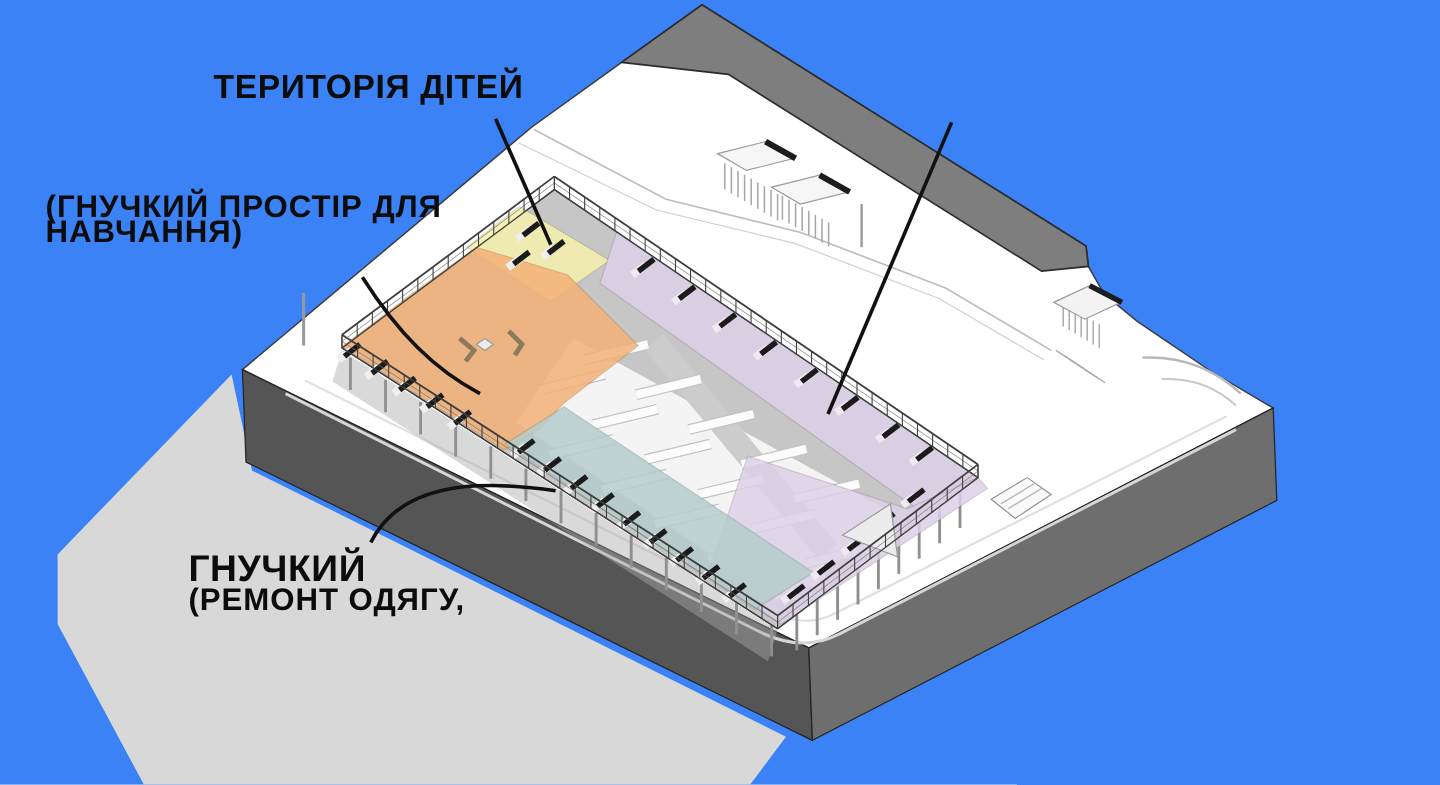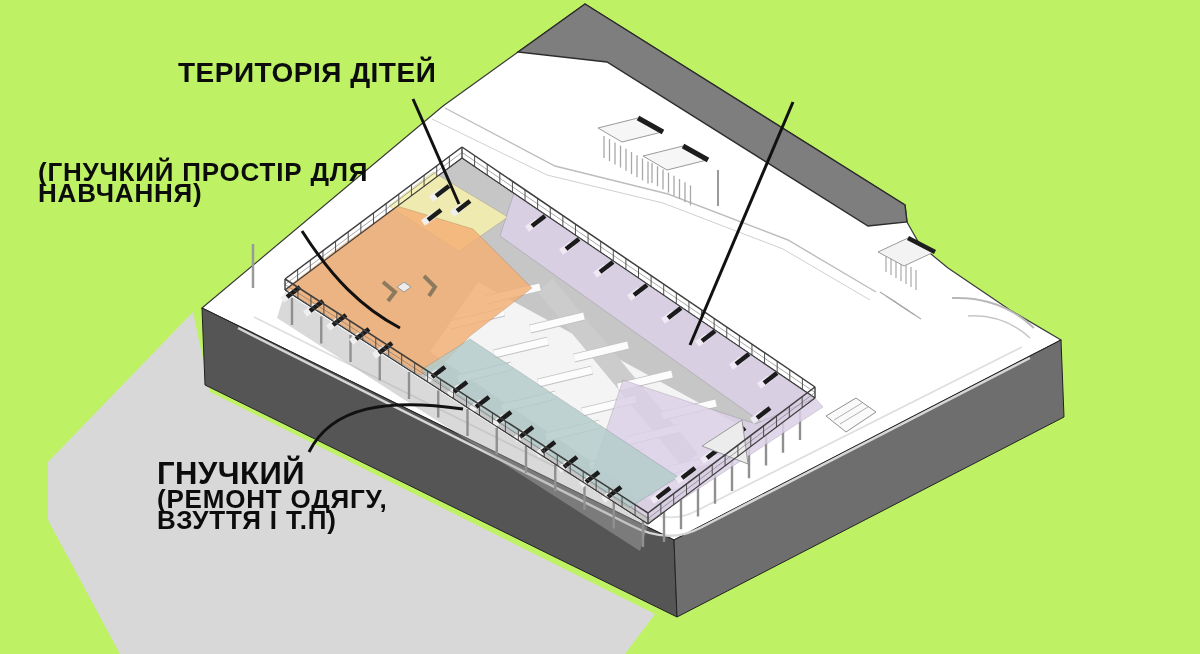--- a/index.html
+++ b/index.html
@@ -1,16 +1,16 @@
 <!DOCTYPE html>
 <html><head>
 <meta charset="utf-8">
 <style>
   html,body{margin:0;padding:0;background:#ffffff;}
-  #stage{position:relative;width:1200px;height:654px;background:#bef264;overflow:hidden;
+  #stage{position:relative;width:1200px;height:654px;background:#3b82f6;overflow:hidden;
          font-family:"Liberation Sans", sans-serif;}
   #scene{position:absolute;left:0;top:0;}
   .lbl{position:absolute;color:#0c0c0c;font-weight:bold;white-space:nowrap;}
   .t{font-size:28px;line-height:30px;letter-spacing:.5px;}
   .t2{font-size:31px;line-height:31px;letter-spacing:.5px;}
   .s{font-size:26px;line-height:21px;letter-spacing:.8px;}
 </style>
 </head>
 <body>
 
@@ -352,16 +352,15 @@
 
 
 <div class="lbl" style="left:38px;top:162px">
   <div class="s">(ГНУЧКИЙ ПРОСТІР ДЛЯ</div>
   <div class="s">НАВЧАННЯ)</div>
 </div>
 
 <div class="lbl" style="left:157px;top:458px">
   <div class="t2">ГНУЧКИЙ</div>
   <div class="s">(РЕМОНТ ОДЯГУ,</div>
-  <div class="s">ВЗУТТЯ І Т.П)</div>
 </div>
 
 </div>
 
 </body></html>

